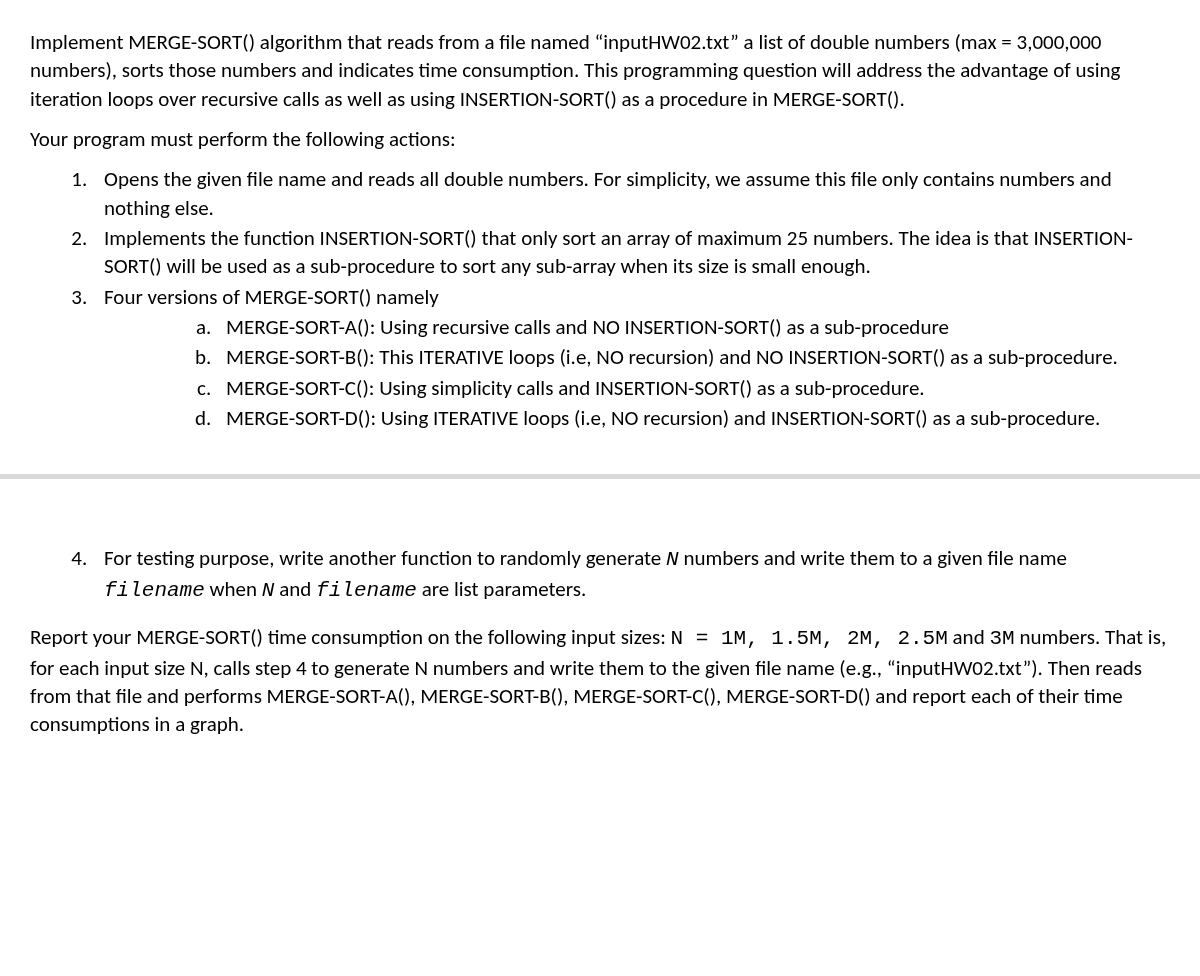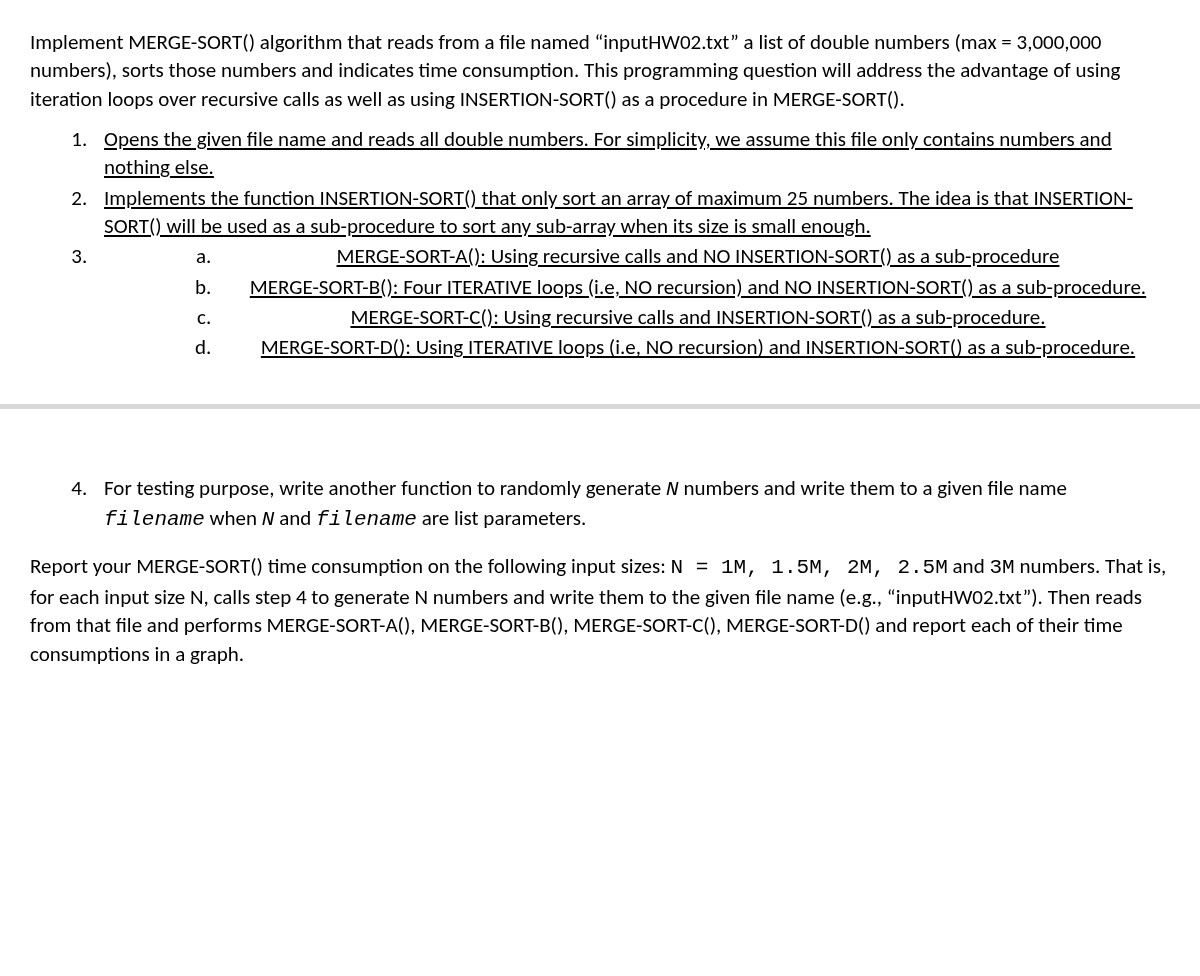--- a/index.html
+++ b/index.html
@@ -18,31 +18,29 @@
     padding: 28px 30px 40px 30px;
     box-sizing: border-box;
     width: 1200px;
   }
   p {
     margin: 0 0 12px 0;
   }
   ol.top {
     margin: 6px 0 19px 0;
     padding-left: 62px;
-    text-decoration: underline;
   }
   ol.top > li {
     padding-left: 12px;
     margin-bottom: 2px;
   }
   ol.sub {
     list-style-type: lower-alpha;
     margin: 2px 0 2px 0;
     padding-left: 112px;
-    text-align: center;
   }
   ol.sub > li {
     padding-left: 10px;
     margin-bottom: 2px;
   }
   .mono {
     font-family: "Courier New", Courier, monospace;
   }
   .italic {
     font-style: italic;
@@ -64,29 +62,31 @@
     padding-left: 12px;
   }
 </style>
 </head>
 <body>
 
 <div class="page">
 
   <p>Implement MERGE-SORT() algorithm that reads from a file named “inputHW02.txt” a list of double numbers (max = 3,000,000 numbers), sorts those numbers and indicates time consumption. This programming question will address the advantage of using iteration loops over recursive calls as well as using INSERTION-SORT() as a procedure in MERGE-SORT().</p>
 
+  <p>Your program must perform the following actions:</p>
 
   <ol class="top">
     <li>Opens the given file name and reads all double numbers. For simplicity, we assume this file only contains numbers and nothing else.</li>
     <li>Implements the function INSERTION-SORT() that only sort an array of maximum 25 numbers. The idea is that INSERTION-SORT() will be used as a sub-procedure to sort any sub-array when its size is small enough.</li>
     <li>
+      <span>Four versions of MERGE-SORT() namely</span>
       <ol class="sub">
         <li>MERGE-SORT-A(): Using recursive calls and NO INSERTION-SORT() as a sub-procedure</li>
-        <li>MERGE-SORT-B(): Four ITERATIVE loops (i.e, NO recursion) and NO INSERTION-SORT() as a sub-procedure.</li>
-        <li>MERGE-SORT-C(): Using recursive calls and INSERTION-SORT() as a sub-procedure.</li>
+        <li>MERGE-SORT-B(): This ITERATIVE loops (i.e, NO recursion) and NO INSERTION-SORT() as a sub-procedure.</li>
+        <li>MERGE-SORT-C(): Using simplicity calls and INSERTION-SORT() as a sub-procedure.</li>
         <li>MERGE-SORT-D(): Using ITERATIVE loops (i.e, NO recursion) and INSERTION-SORT() as a sub-procedure.</li>
       </ol>
     </li>
   </ol>
 
   <div class="page-break"></div>
 
   <ol class="cont" start="4">
     <li>
       <span>For testing purpose, write another function to randomly generate </span><span class="mono italic">N</span><span> numbers and write them to a given file name </span><span class="mono italic">filename</span><span> when </span><span class="mono italic">N</span><span> and </span><span class="mono italic">filename</span><span> are list parameters.</span>

